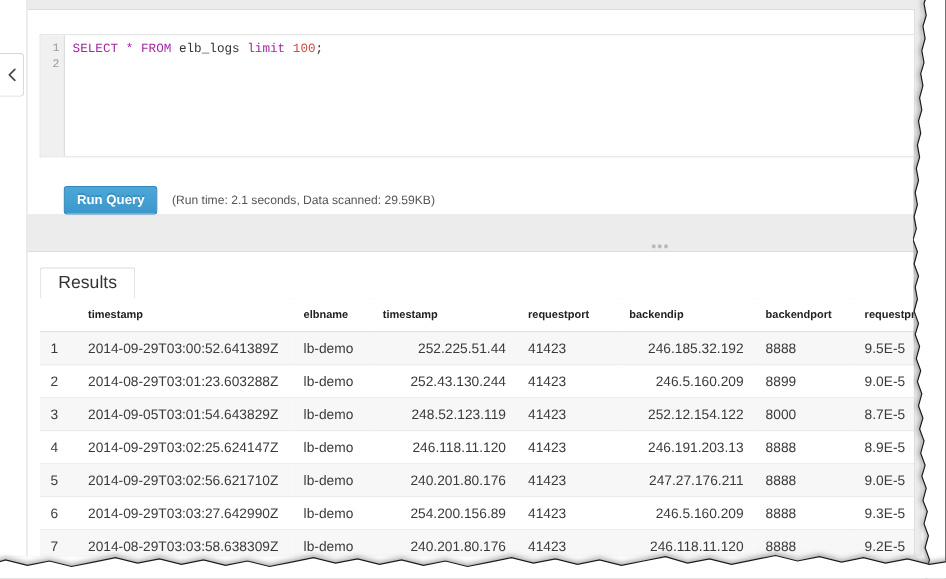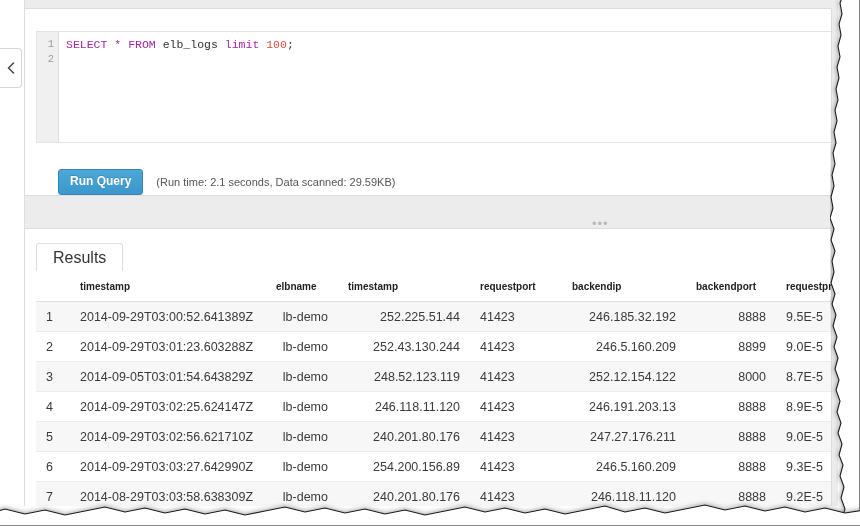--- a/index.html
+++ b/index.html
@@ -258,25 +258,25 @@
   table.results tbody tr:nth-child(odd) td { background: #f7f7f7; }
   table.results tbody tr:nth-child(even) td { background: #ffffff; }
   td.rownum, th.rownum {
     color: #555555;
     text-align: left;
     padding-left: 5px;
     padding-right: 5px;
     width: 14px;
   }
   .col-ts    { width: 176px; }
-  .col-elb   { width: 52px; text-align: right; }
+  .col-elb   { width: 52px; }
   .col-rip   { width: 112px; text-align: right; }
   .col-rport { width: 72px; }
   .col-bip   { width: 104px; text-align: right; }
-  .col-bport { width: 70px; text-align: right; }
+  .col-bport { width: 70px; }
   .col-rpt   { width: 124px; }
 </style>
 </head>
 <body>
 
 <div id="screenshot">
 
   <div id="page">
 
     <div class="left-rail"></div>
@@ -331,21 +331,21 @@
                 <td class="col-ts">2014-09-29T03:00:52.641389Z</td>
                 <td class="col-elb">lb-demo</td>
                 <td class="col-rip">252.225.51.44</td>
                 <td class="col-rport">41423</td>
                 <td class="col-bip">246.185.32.192</td>
                 <td class="col-bport">8888</td>
                 <td class="col-rpt">9.5E-5</td>
               </tr>
               <tr>
                 <td class="rownum">2</td>
-                <td class="col-ts">2014-09-29T03:01:23.603288Z</td>
+                <td class="col-ts">2014-08-29T03:01:23.603288Z</td>
                 <td class="col-elb">lb-demo</td>
                 <td class="col-rip">252.43.130.244</td>
                 <td class="col-rport">41423</td>
                 <td class="col-bip">246.5.160.209</td>
                 <td class="col-bport">8899</td>
                 <td class="col-rpt">9.0E-5</td>
               </tr>
               <tr>
                 <td class="rownum">3</td>
                 <td class="col-ts">2014-09-05T03:01:54.643829Z</td>

